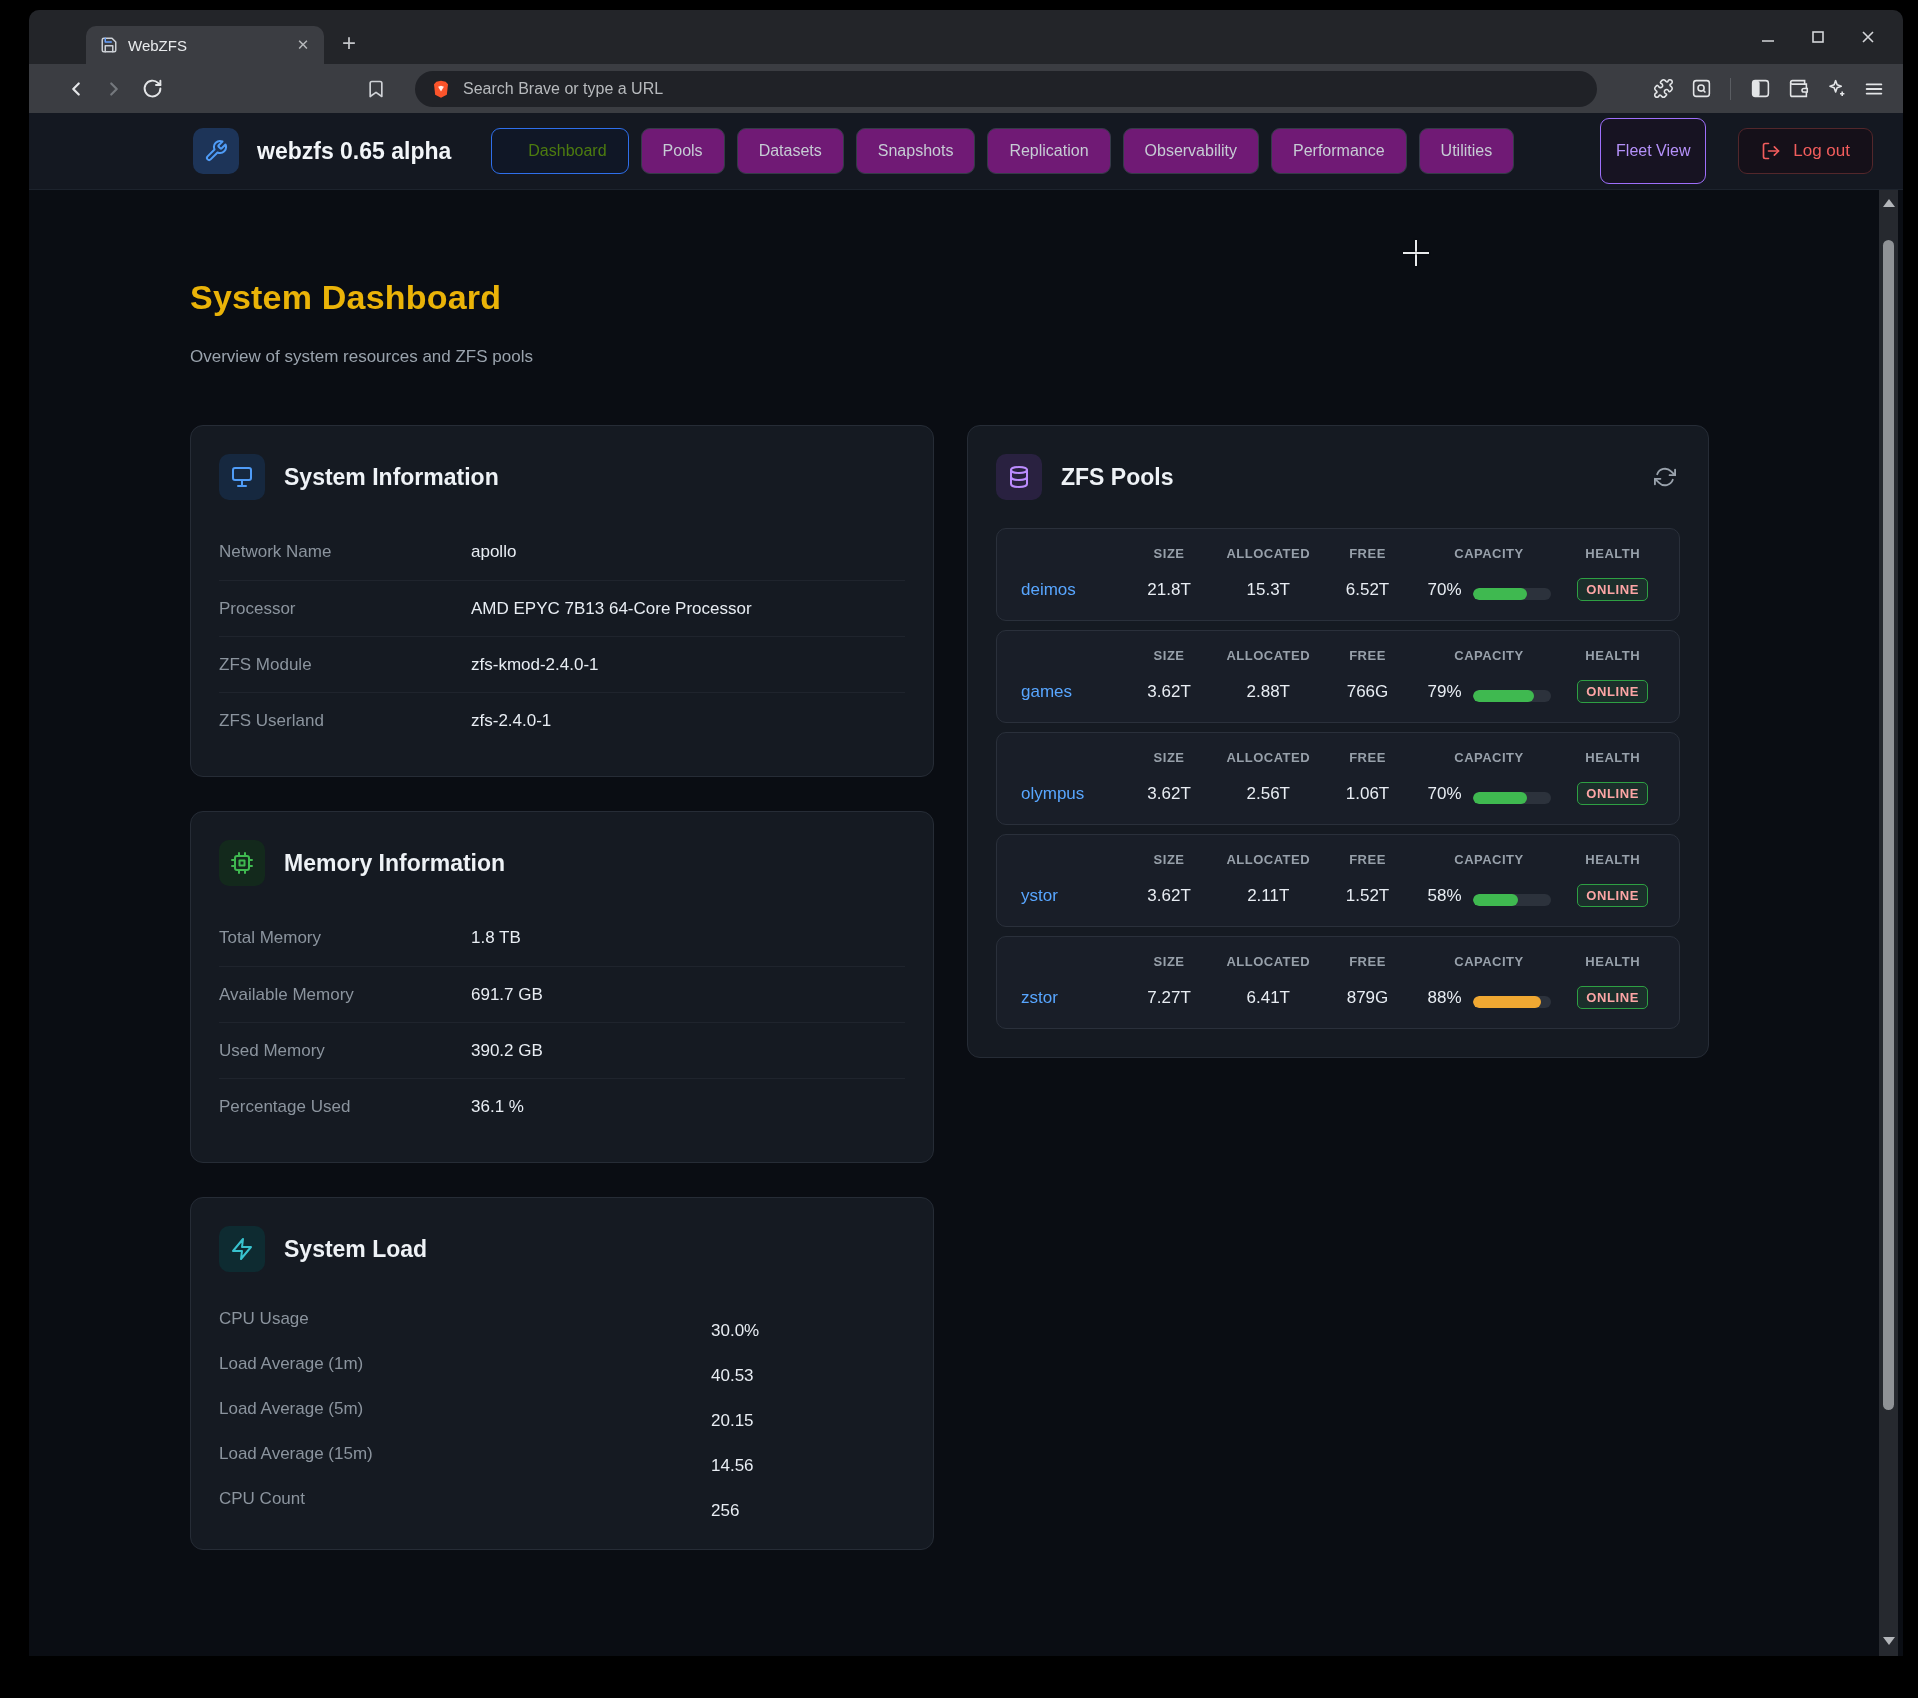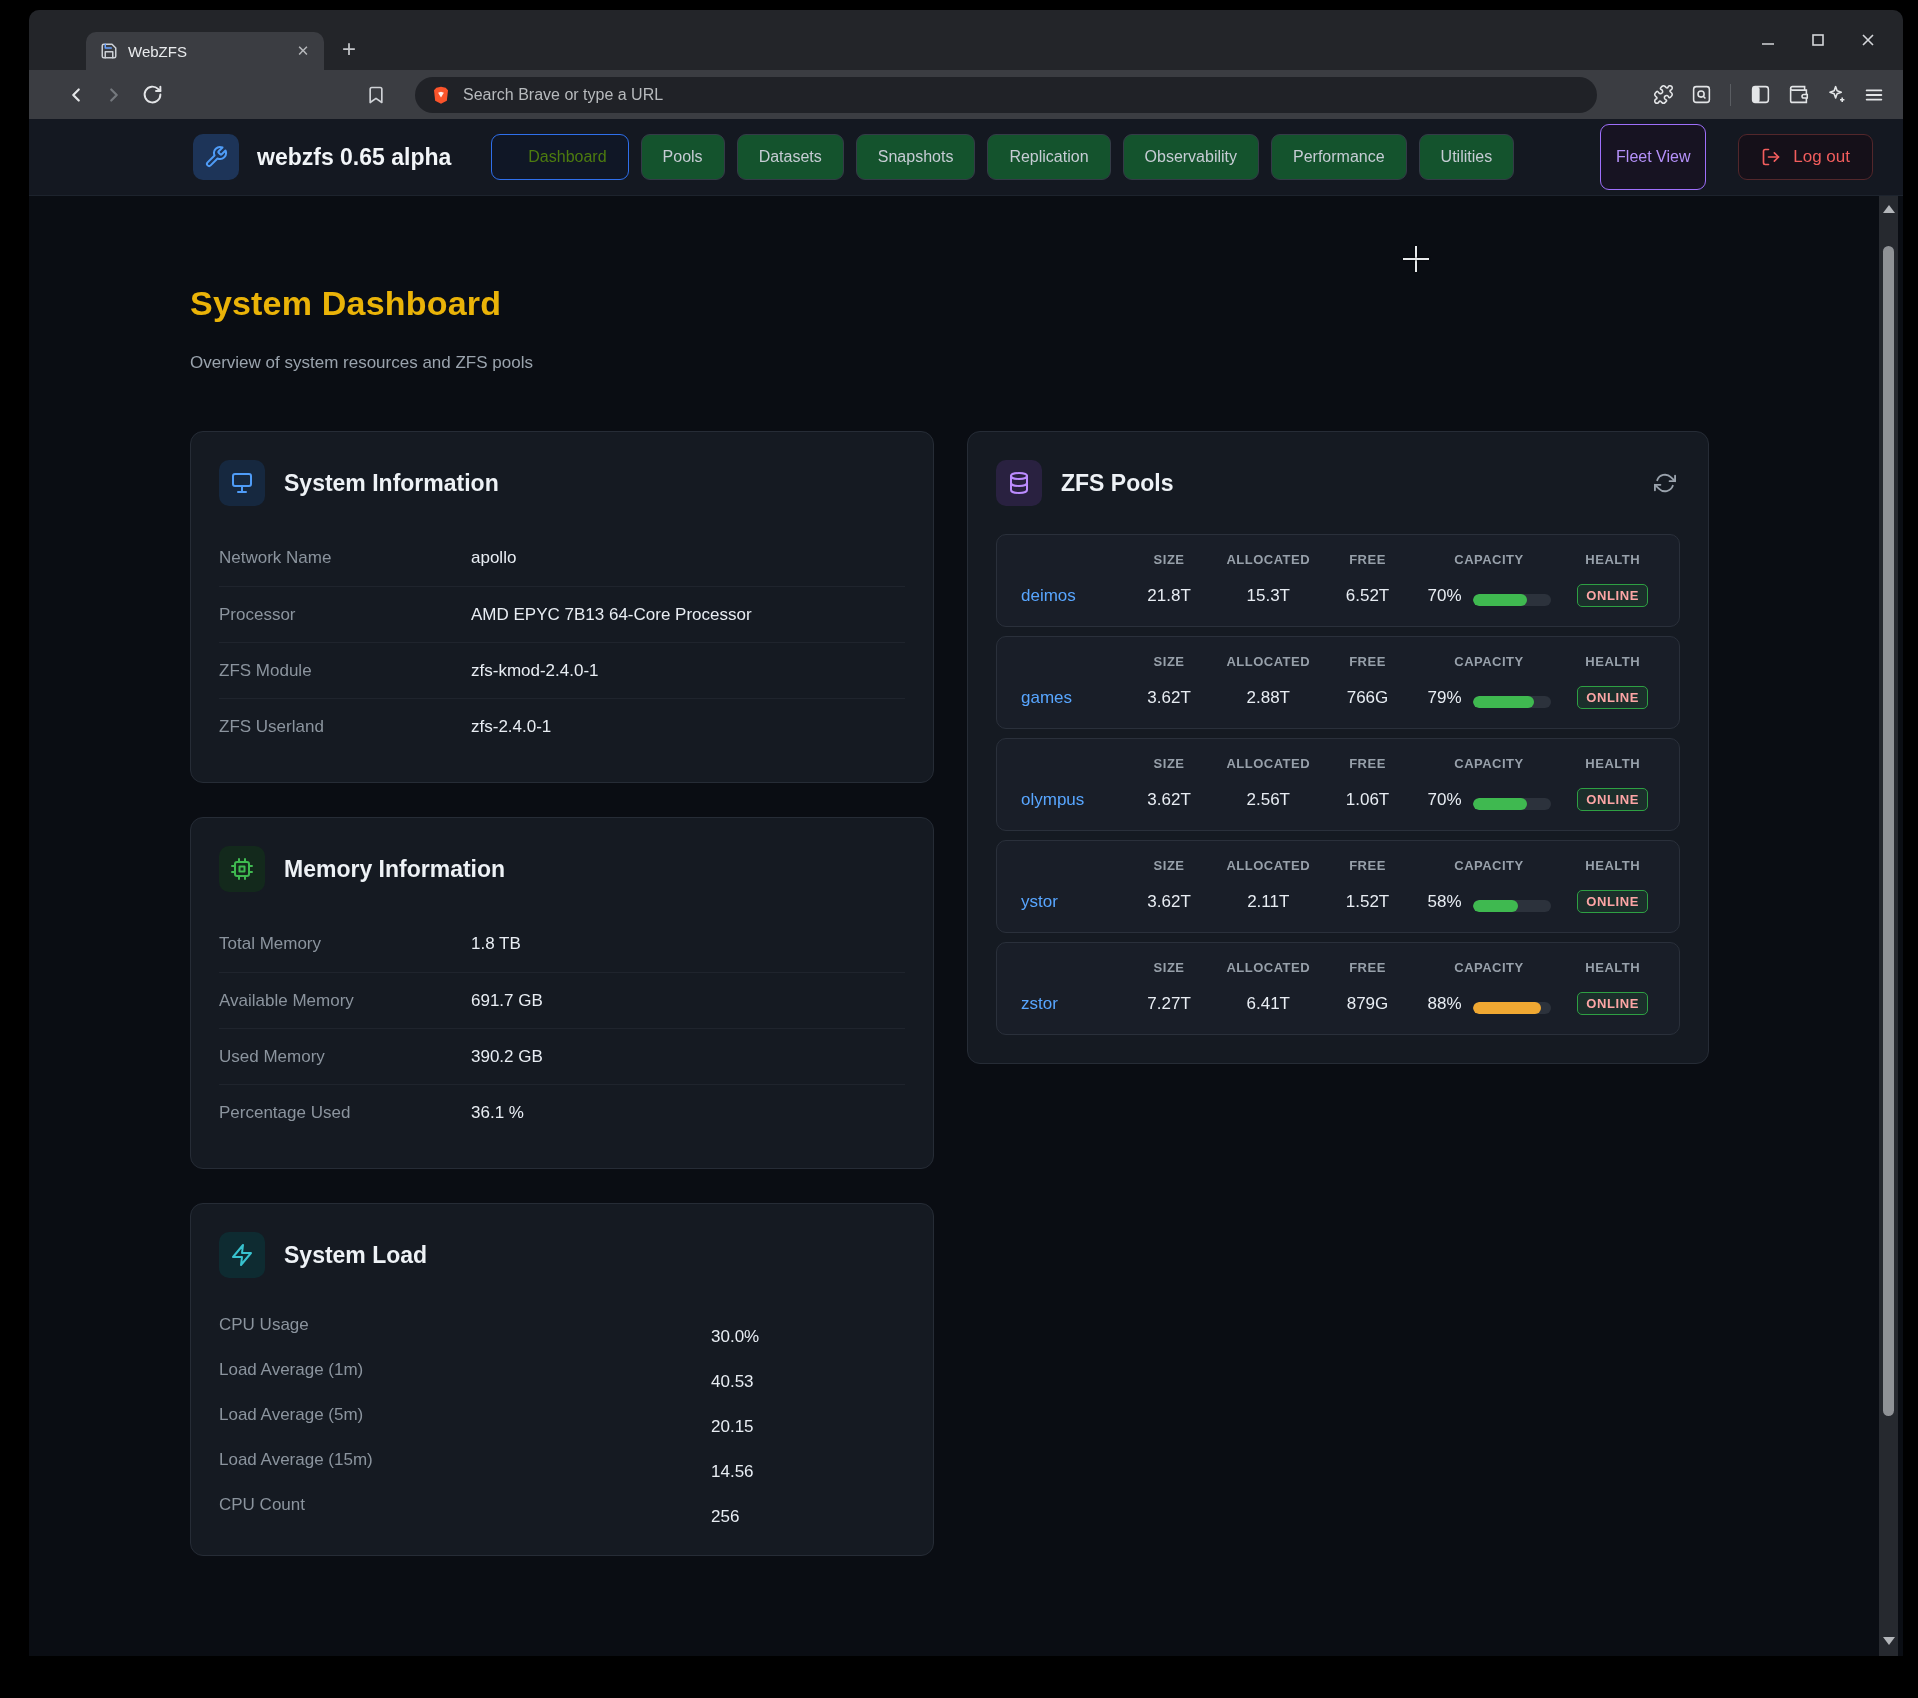--- a/index.html
+++ b/index.html
@@ -5,21 +5,21 @@
   * { margin:0; padding:0; box-sizing:border-box; }
   html,body { width:1918px; height:1698px; background:#000; overflow:hidden;
     font-family:"Liberation Sans","DejaVu Sans",sans-serif; }
 
   
   .window { position:absolute; left:29px; top:10px; width:1874px; height:1646px;
     border-radius:10px 10px 0 0; overflow:hidden; background:#0a0d13;
     display:flex; flex-direction:column; }
 
   
-  .tabstrip { height:60px; background:#232529; display:flex; align-items:flex-end; padding-left:57px; flex:0 0 auto; }
+  .tabstrip { height:54px; background:#232529; display:flex; align-items:flex-end; padding-left:57px; flex:0 0 auto; }
   .tab { width:238px; height:38px; background:#3b3d42; border-radius:10px 10px 0 0;
     display:flex; align-items:center; padding:0 10px 0 14px; }
   .tab-title { color:#e9ebed; font-size:15px; flex:1; margin-left:10px; white-space:nowrap; overflow:hidden; }
   .tab-close { color:#b6b8bb; font-size:15px; width:22px; height:22px; display:flex; align-items:center; justify-content:center; border-radius:4px; }
   .newtab { color:#c3c5c8; font-size:24px; font-weight:300; width:34px; height:34px; display:flex; align-items:center; justify-content:center; margin:0 0 4px 8px; }
   .winbtns { margin-left:auto; align-self:center; display:flex; gap:24px; margin-right:22px; color:#d4d6d9; }
   .winbtn { width:26px; height:26px; display:flex; align-items:center; justify-content:center; }
 
   
   .toolbar { height:49px; background:#3b3d42; display:flex; align-items:center; padding:0 16px 0 34px; flex:0 0 auto; }
@@ -37,21 +37,21 @@
   
   .page { flex:1; position:relative; background:#0a0d13; overflow:hidden; }
 
   .appnav { height:77px; background:#141821; border-bottom:1px solid #1d232d;
     display:flex; align-items:center; padding:0 30px 0 164px; }
   .brand-icon { width:46px; height:46px; border-radius:10px; background:#1d3458; color:#4f9cf7;
     display:flex; align-items:center; justify-content:center; flex:0 0 auto; }
   .brand-name { color:#f2f5f8; font-size:23px; font-weight:700; margin-left:18px; white-space:nowrap; }
   .navlinks { display:flex; gap:12px; margin-left:40px; }
   .navlink { height:46px; padding:0 21px; display:flex; align-items:center; justify-content:center;
-    background:#14532d; border:1px solid #343b47; border-radius:9px; color:#c6ccd4; font-size:16px; white-space:nowrap; }
+    background:#701a75; border:1px solid #343b47; border-radius:9px; color:#c6ccd4; font-size:16px; white-space:nowrap; }
   .navlink.active { border-color:#2f6feb; color:#4d7c0f; background:#101726;padding-left:36px; }
   .fleet-btn { margin-left:auto; width:106px; min-height:66px; border:1px solid #9e6ffb; border-radius:9px;
     color:#b591fa; font-size:16px; display:flex; align-items:center; justify-content:center; text-align:center;
     background:#171322; padding:6px 12px; line-height:1.3; }
   .logout-btn { margin-left:32px; height:46px; padding:0 22px; border:1px solid #53272b; border-radius:9px;
     color:#f25d5d; font-size:17px; display:flex; align-items:center; gap:12px; background:#151019; white-space:nowrap; }
 
   .content { padding:88px 0 0 161px; }
   h1 { color:#eab308; font-size:34px; font-weight:700; letter-spacing:.2px; }
   .subtitle { color:#9aa3ad; font-size:17px; margin-top:30px; }

